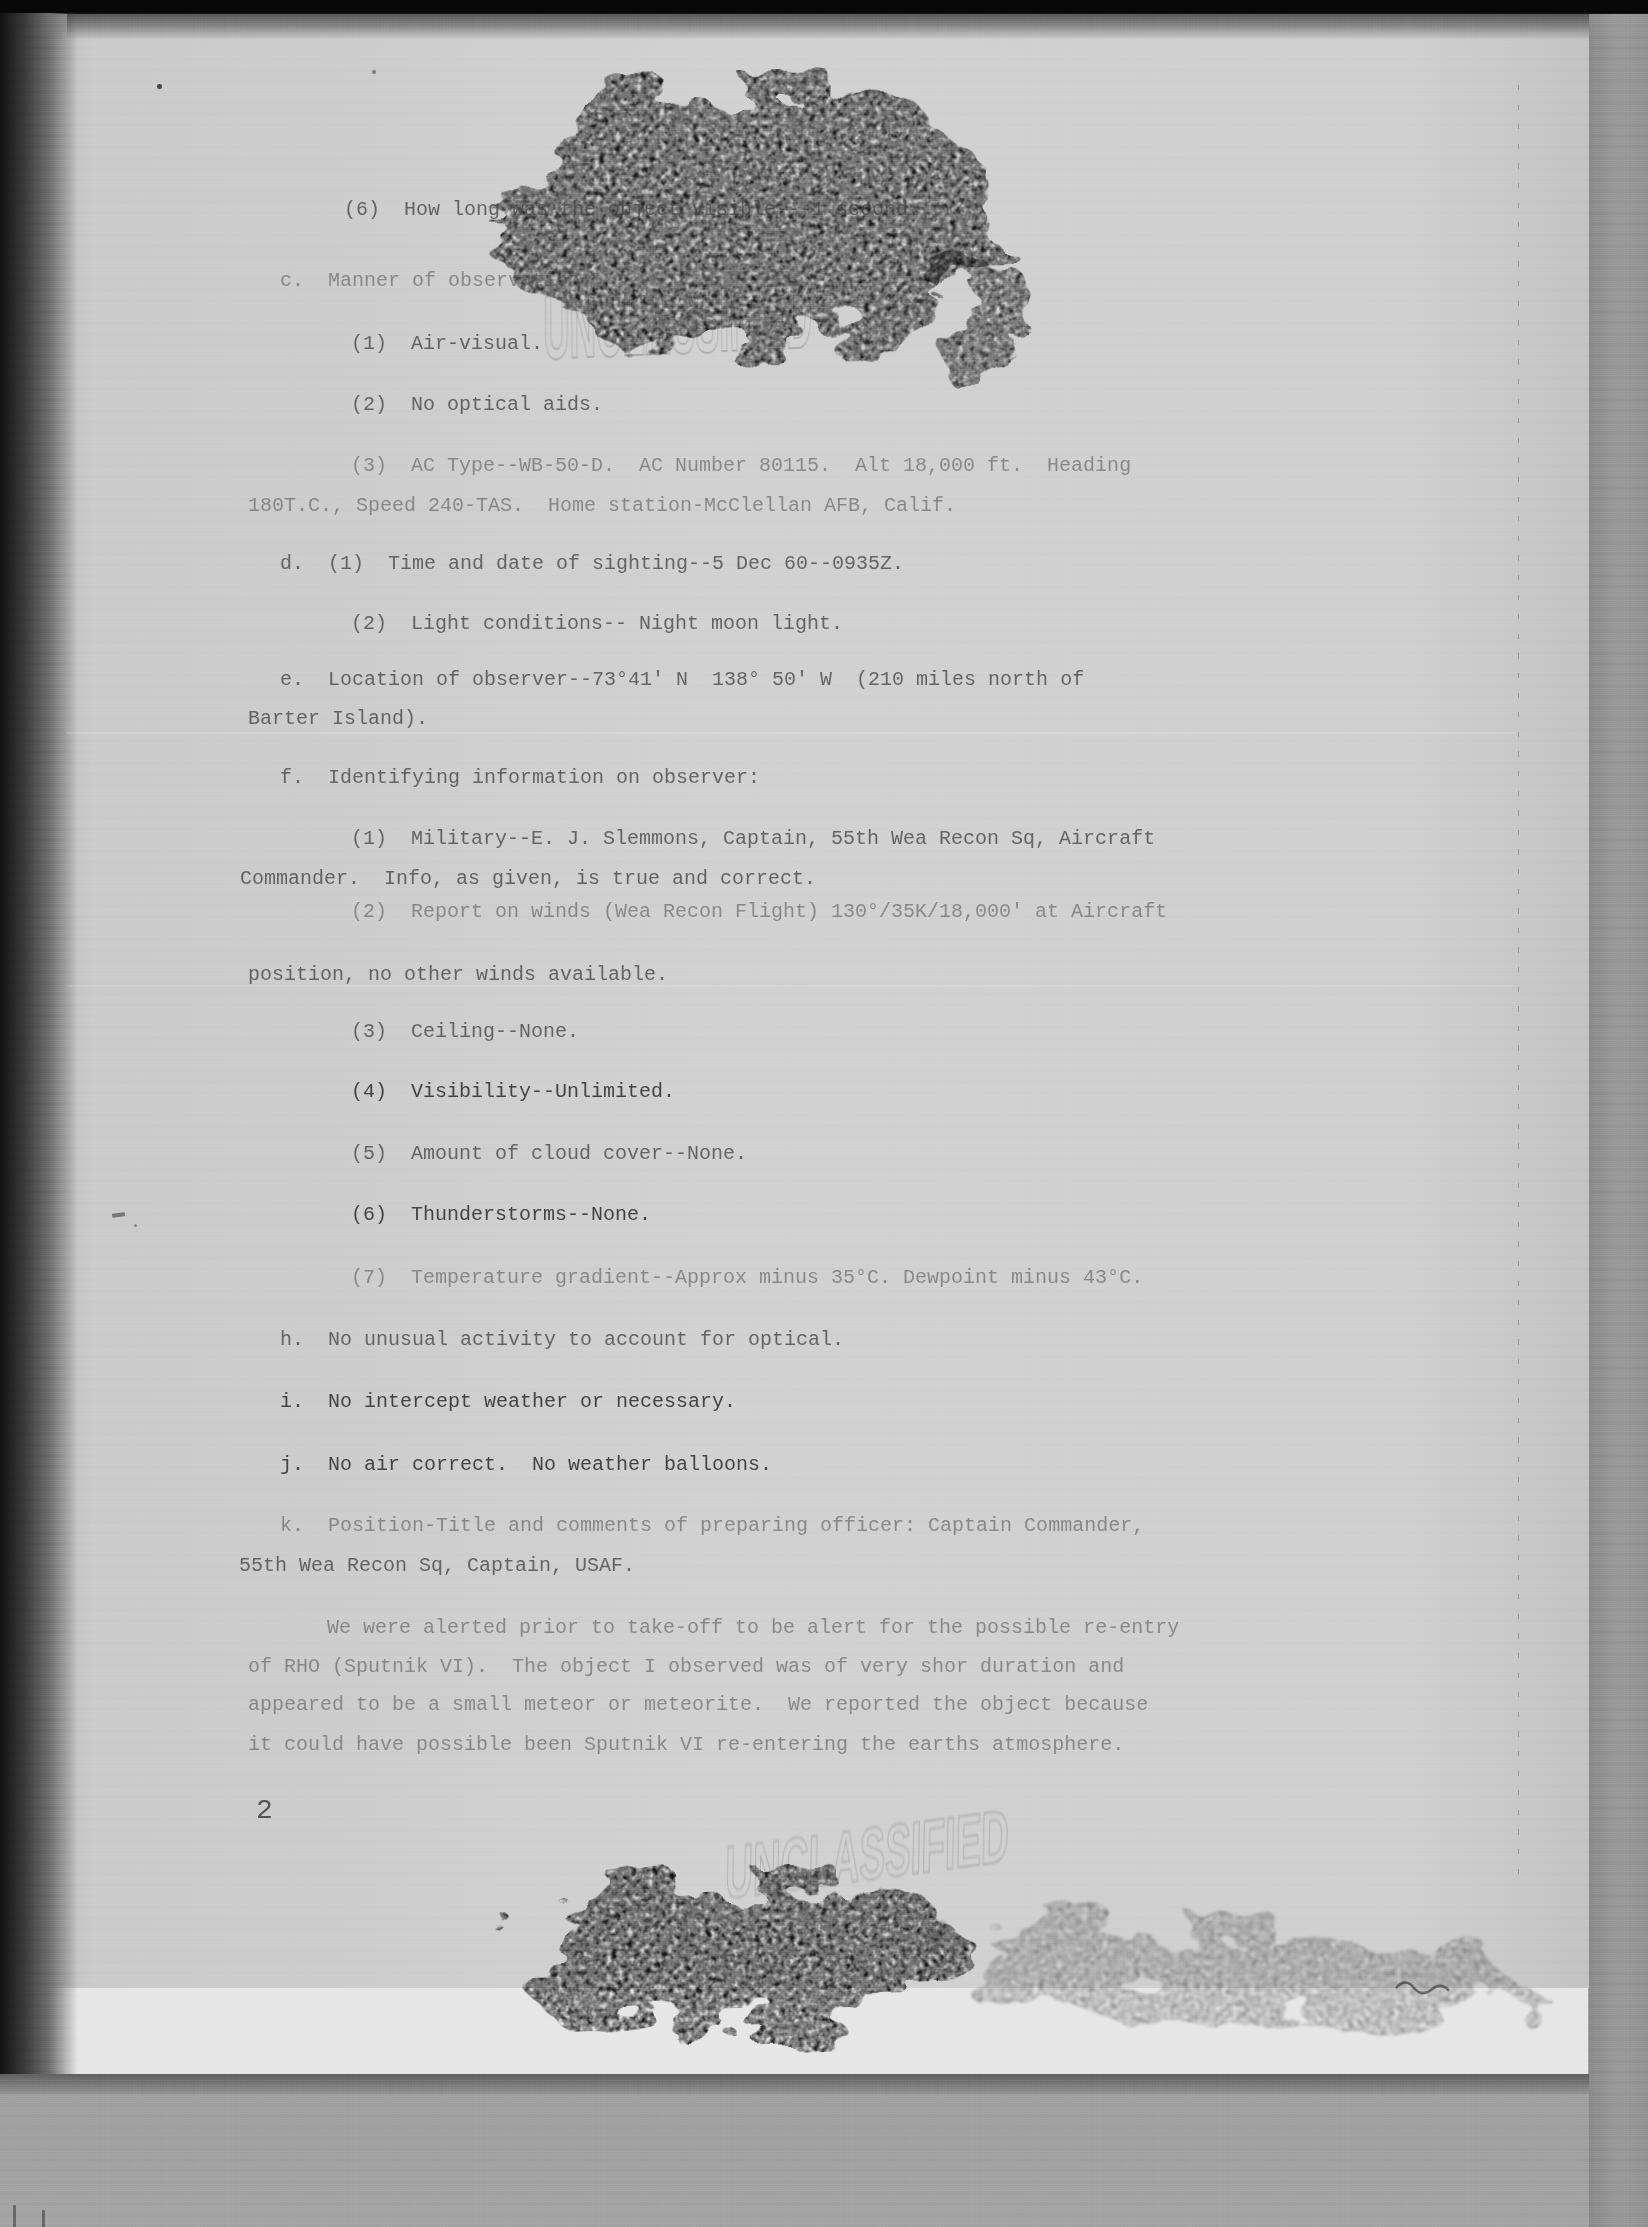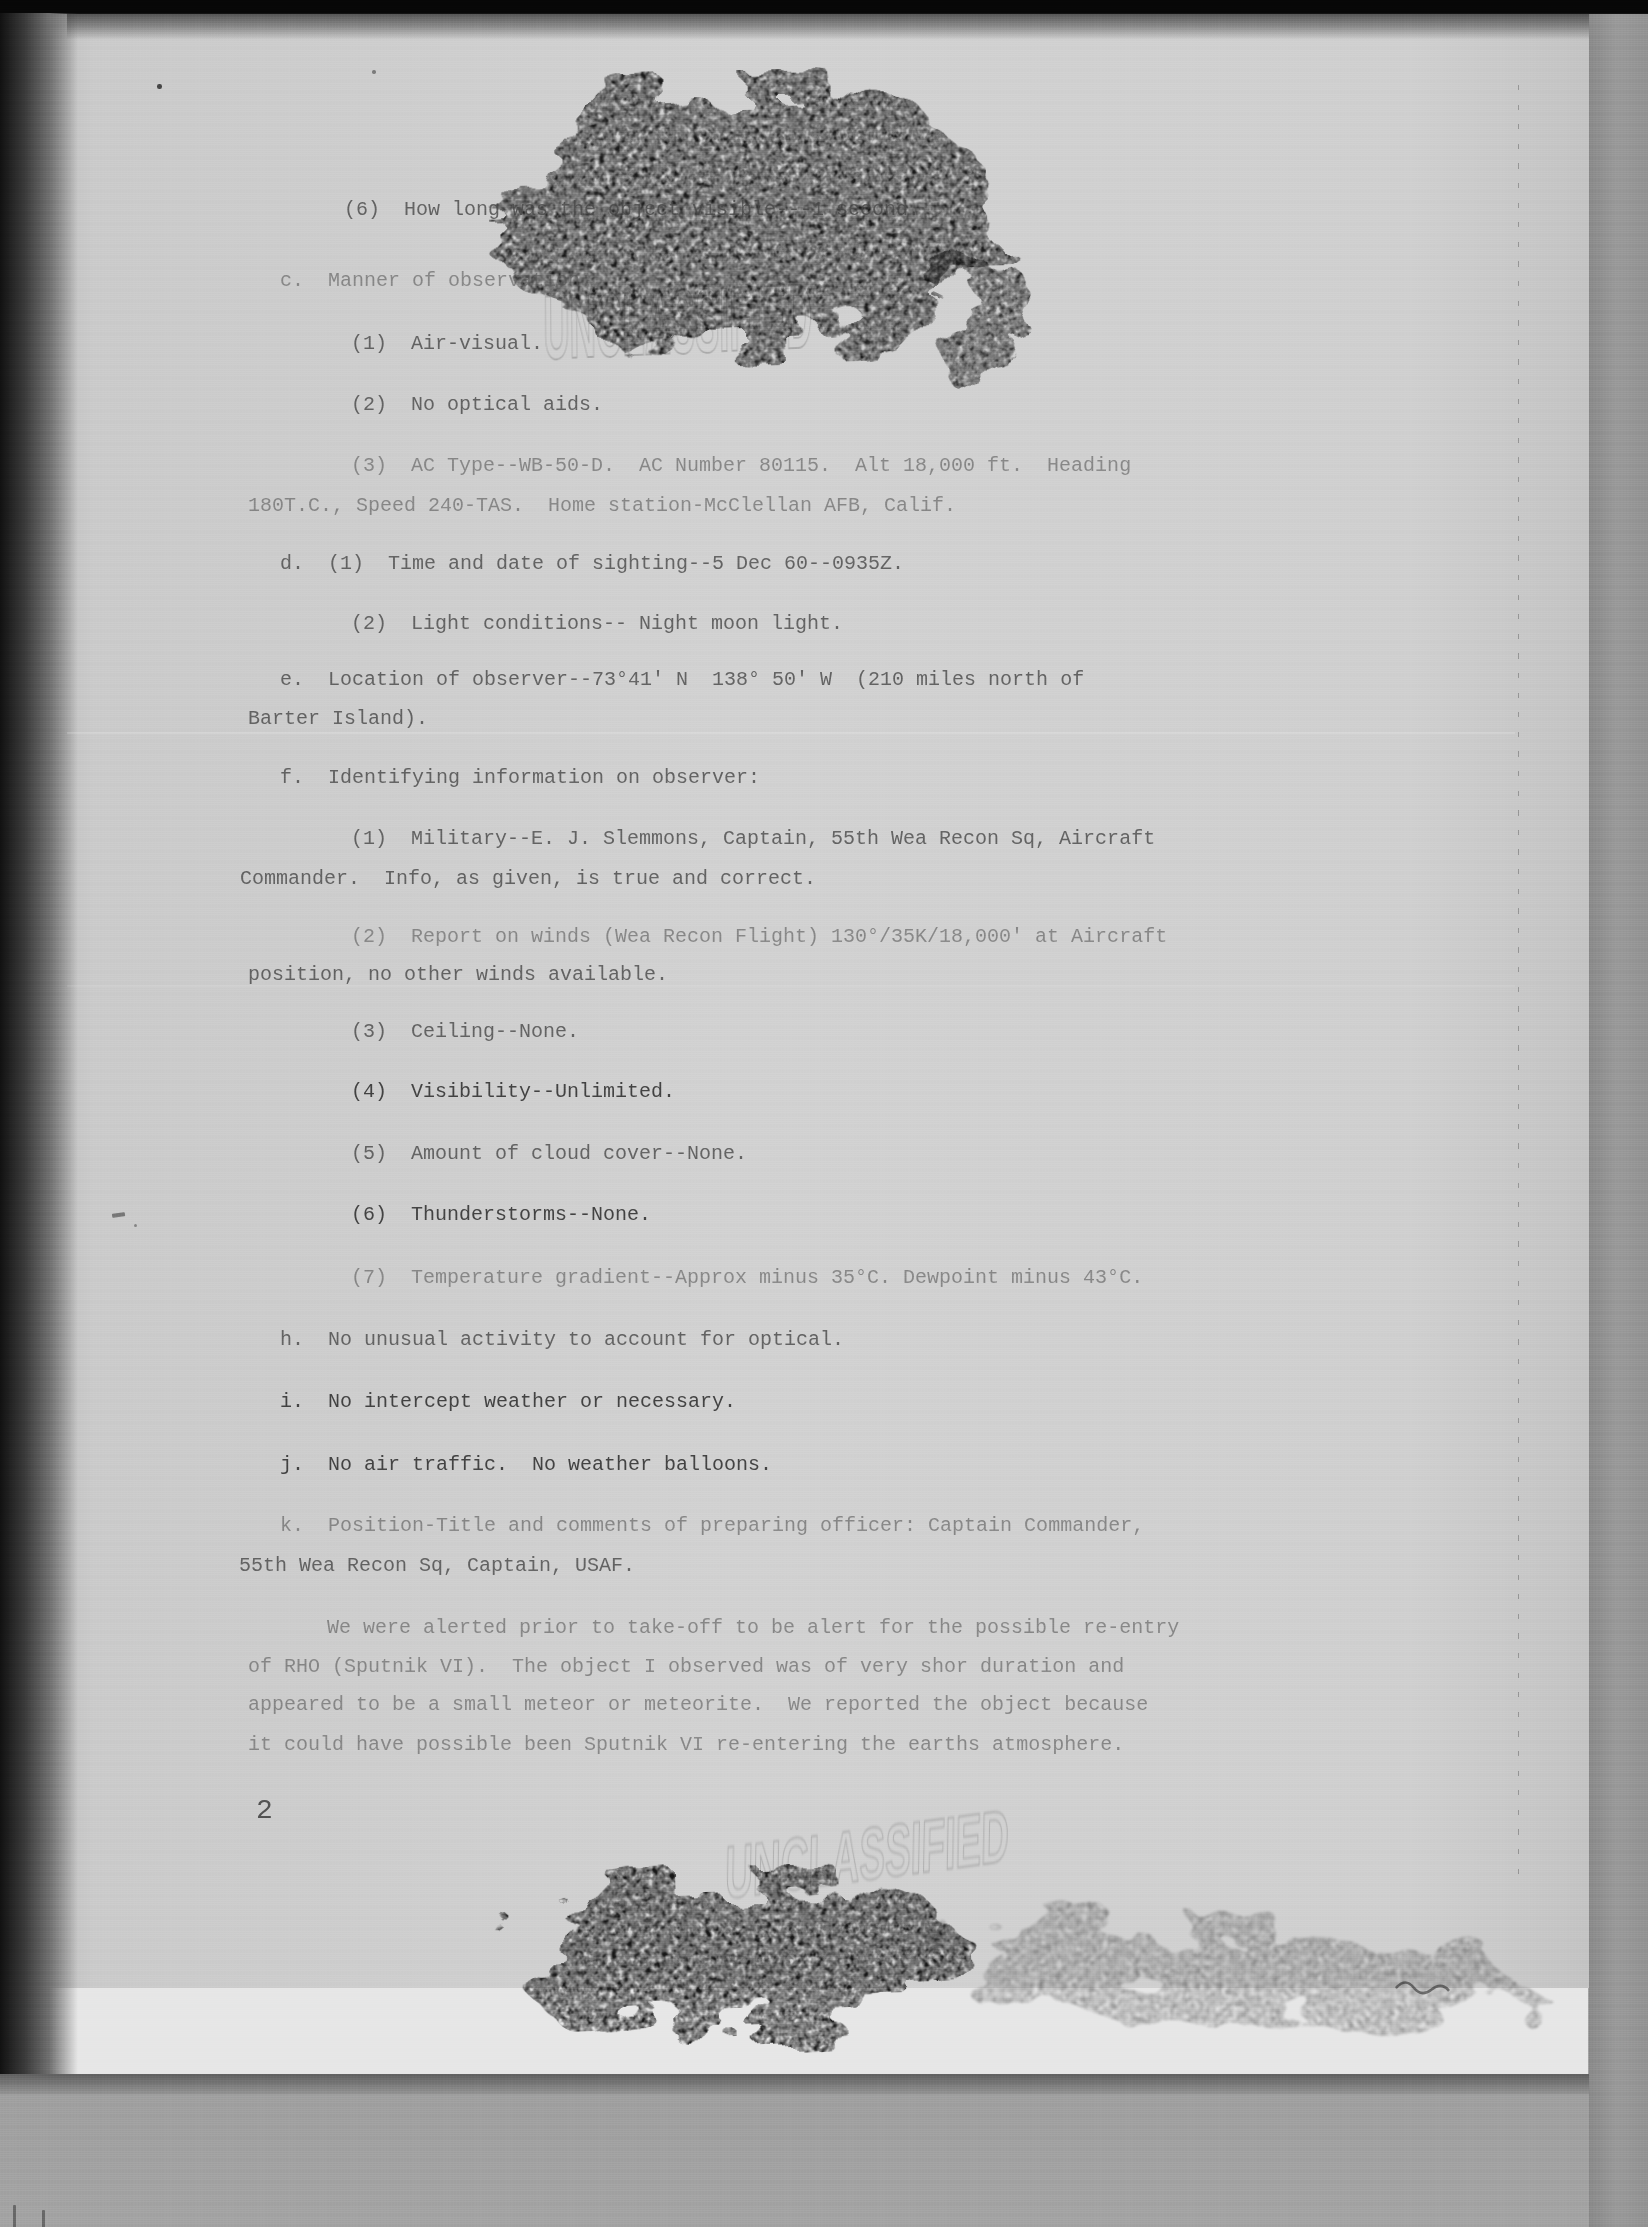--- a/index.html
+++ b/index.html
@@ -185,30 +185,30 @@
   <div class="tline md" style="top:395px;left:351px;">(2)  No optical aids.</div>
   <div class="tline ft" style="top:456px;left:351px;">(3)  AC Type--WB-50-D.  AC Number 80115.  Alt 18,000 ft.  Heading</div>
   <div class="tline ft" style="top:496px;left:248px;">180T.C., Speed 240-TAS.  Home station-McClellan AFB, Calif.</div>
   <div class="tline md" style="top:554px;left:280px;">d.  (1)  Time and date of sighting--5 Dec 60--0935Z.</div>
   <div class="tline md" style="top:614px;left:351px;">(2)  Light conditions-- Night moon light.</div>
   <div class="tline md" style="top:670px;left:280px;">e.  Location of observer--73°41' N  138° 50' W  (210 miles north of</div>
   <div class="tline md" style="top:709px;left:248px;">Barter Island).</div>
   <div class="tline md" style="top:768px;left:280px;">f.  Identifying information on observer:</div>
   <div class="tline md" style="top:829px;left:351px;">(1)  Military--E. J. Slemmons, Captain, 55th Wea Recon Sq, Aircraft</div>
   <div class="tline md" style="top:869px;left:240px;">Commander.  Info, as given, is true and correct.</div>
-  <div class="tline ft" style="top:927px;left:351px;">(2)  Report on winds (Wea Recon Flight) 130°/35K/18,000' at Aircraft</div>
+  <div class="tline ft" style="top:902px;left:351px;">(2)  Report on winds (Wea Recon Flight) 130°/35K/18,000' at Aircraft</div>
   <div class="tline md" style="top:965px;left:248px;">position, no other winds available.</div>
   <div class="tline md" style="top:1022px;left:351px;">(3)  Ceiling--None.</div>
   <div class="tline dk" style="top:1082px;left:351px;text-align:center;">(4)  Visibility--Unlimited.</div>
   <div class="tline md" style="top:1144px;left:351px;text-align:right;">(5)  Amount of cloud cover--None.</div>
   <div class="tline dk" style="top:1205px;left:351px;">(6)  Thunderstorms--None.</div>
   <div class="tline ft" style="top:1268px;left:351px;">(7)  Temperature gradient--Approx minus 35°C. Dewpoint minus 43°C.</div>
   <div class="tline md" style="top:1330px;left:280px;">h.  No unusual activity to account for optical.</div>
   <div class="tline dk" style="top:1392px;left:280px;">i.  No intercept weather or necessary.</div>
-  <div class="tline dk" style="top:1455px;left:280px;">j.  No air traffic.  No weather balloons.</div>
+  <div class="tline dk" style="top:1455px;left:280px;">j.  No air correct.  No weather balloons.</div>
   <div class="tline ft" style="top:1516px;left:280px;">k.  Position-Title and comments of preparing officer: Captain Commander,</div>
   <div class="tline md" style="top:1556px;left:239px;">55th Wea Recon Sq, Captain, USAF.</div>
   <div class="tline ft" style="top:1618px;left:327px;">We were alerted prior to take-off to be alert for the possible re-entry</div>
   <div class="tline ft" style="top:1657px;left:248px;">of RHO (Sputnik VI).  The object I observed was of very shor duration and</div>
   <div class="tline ft" style="top:1695px;left:248px;">appeared to be a small meteor or meteorite.  We reported the object because</div>
   <div class="tline ft" style="top:1735px;left:248px;">it could have possible been Sputnik VI re-entering the earths atmosphere.</div>
 
   <div class="pgnum" style="top:1795px;left:256px;">2</div>
 
   <div class="grain"></div>

